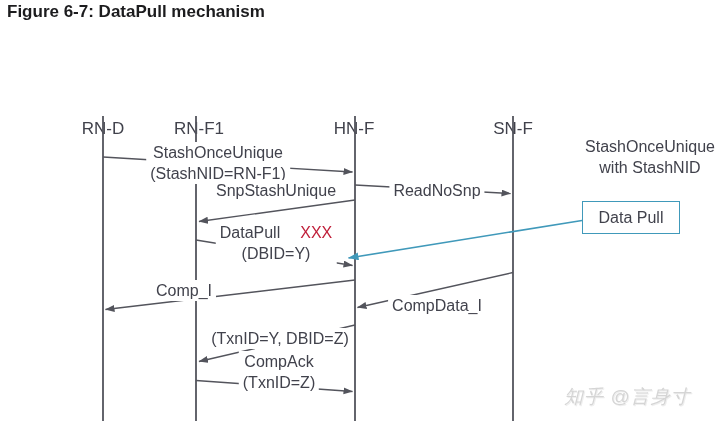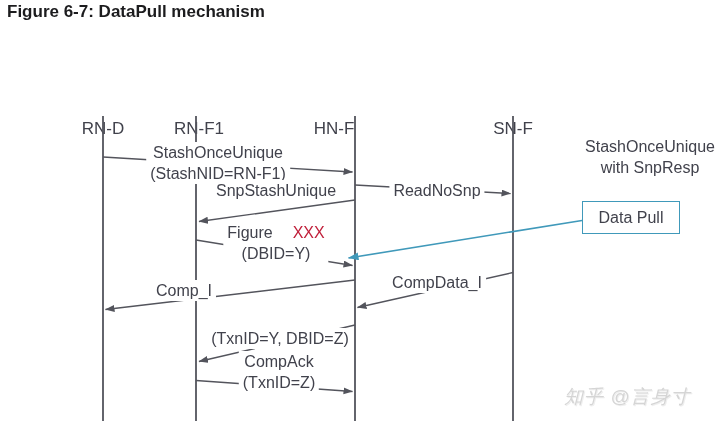--- a/index.html
+++ b/index.html
@@ -42,21 +42,21 @@
 </style>
 </head>
 <body>
 
 <div class="stage">
 
   <div class="title">Figure 6-7: DataPull mechanism</div>
 
   <div class="ll-label" style="left:103px">RN-D</div>
   <div class="ll-label" style="left:199px">RN-F1</div>
-  <div class="ll-label" style="left:334px">HN-F</div>
+  <div class="ll-label" style="left:354px">HN-F</div>
   <div class="ll-label" style="left:513px">SN-F</div>
 
   <svg class="diagram" width="720" height="427" viewBox="0 0 720 427">
     <defs>
       <marker id="arr" markerWidth="11" markerHeight="9" refX="9" refY="3.5" orient="auto" markerUnits="userSpaceOnUse">
         <path class="mh-dark" d="M0,0 L9.5,3.5 L0,7 Z"></path>
       </marker>
       <marker id="arrblue" markerWidth="12" markerHeight="10" refX="10" refY="4" orient="auto" markerUnits="userSpaceOnUse">
         <path class="mh-blue" d="M0,0 L10.5,4 L0,8 Z"></path>
       </marker>
@@ -86,44 +86,44 @@
 
   <div class="msg-label" style="left:437px; top:180px">
     <div>ReadNoSnp</div>
   </div>
 
   <div class="msg-label" style="left:276px; top:180px">
     <div>SnpStashUnique</div>
   </div>
 
   <div class="msg-label" style="left:276px; top:222px">
-    <div><span>Figure</span><span class="err">XXX</span></div>
+    <div><span>DataPull</span><span class="err">XXX</span></div>
     <div>(DBID=Y)</div>
   </div>
 
   <div class="msg-label" style="left:184px; top:280px">
     <div>Comp_I</div>
   </div>
 
-  <div class="msg-label" style="left:437px; top:272px">
+  <div class="msg-label" style="left:437px; top:295px">
     <div>CompData_I</div>
   </div>
 
   <div class="msg-label" style="left:280px; top:328px">
     <div>(TxnID=Y, DBID=Z)</div>
   </div>
 
   <div class="msg-label" style="left:279px; top:351px">
     <div>CompAck</div>
     <div>(TxnID=Z)</div>
   </div>
 
   <div class="annotation">
     <div>StashOnceUnique</div>
-    <div>with SnpResp</div>
+    <div>with StashNID</div>
   </div>
 
   <div class="callout">
     <span>Data Pull</span>
   </div>
 
   <div class="watermark">知乎 @言身寸</div>
 
 </div>
 

